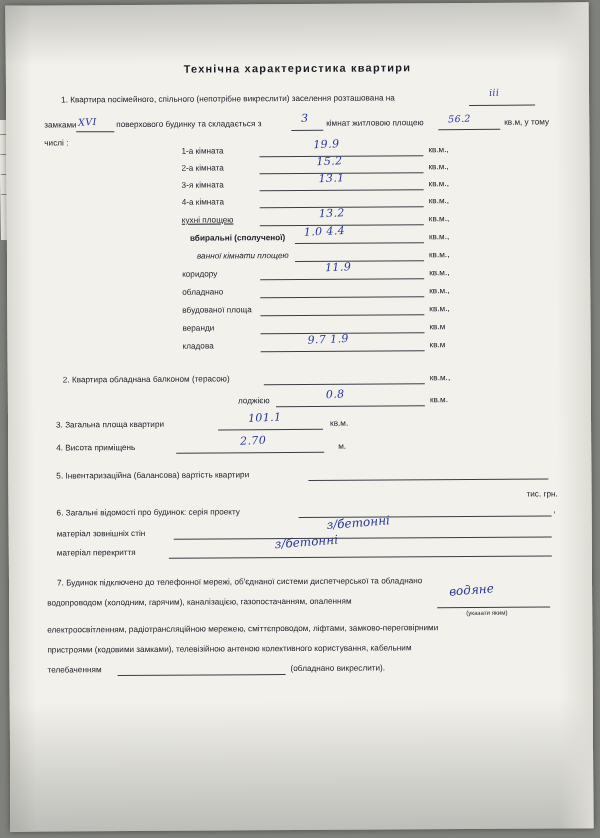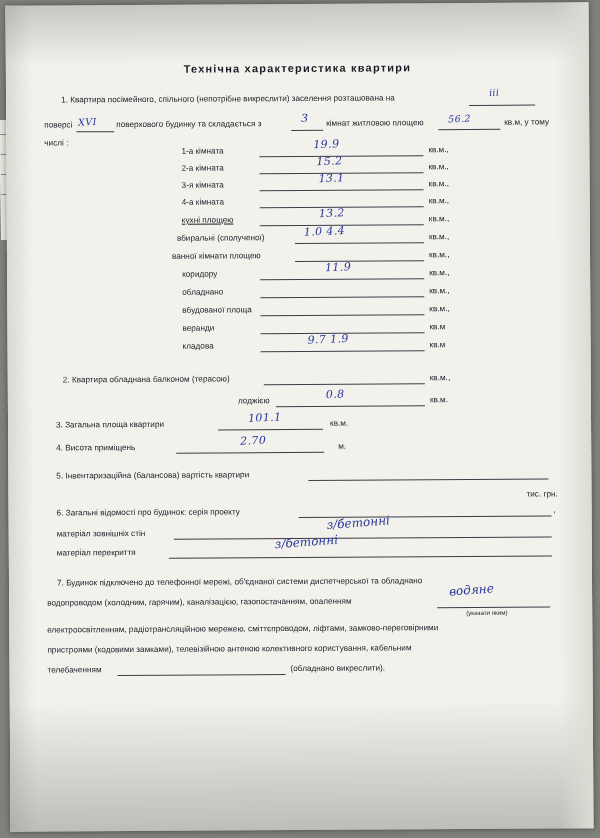--- a/index.html
+++ b/index.html
@@ -140,21 +140,21 @@
 
   <div id="sheet">
     <div id="content">
 
       <div class="title">Технічна  характеристика  квартири</div>
 
       <div class="ln" style="left:55px; top:90px;">1. Квартира посімейного, спільного (непотрібне викреслити) заселення розташована на</div>
       <div class="rule" style="left:463px; top:102px; width:66px;"></div>
       <div class="hw s" style="left:483px; top:84px;">ііі</div>
 
-      <div class="ln" style="left:38px; top:115px;">поверсі</div>
+      <div class="ln" style="left:38px; top:115px;">замками</div>
       <div class="rule" style="left:70px; top:126px; width:38px;"></div>
       <div class="hw s" style="left:72px; top:111px;">XVI</div>
       <div class="ln" style="left:110px; top:115px;">поверхового будинку та складається з</div>
       <div class="rule" style="left:285px; top:126px; width:32px;"></div>
       <div class="hw" style="left:295px; top:108px;">3</div>
       <div class="ln" style="left:320px; top:115px;">кімнат житловою площею</div>
       <div class="rule" style="left:432px; top:126px; width:62px;"></div>
       <div class="hw s" style="left:442px; top:110px;">56.2</div>
       <div class="ln" style="left:498px; top:115px;">кв.м, у тому</div>
 
@@ -178,26 +178,26 @@
       <div class="lbl" style="left:175px; top:193px;">4-а кімната</div>
       <div class="rule" style="left:253px; top:203px; width:164px;"></div>
       <div class="hw" style="left:312px; top:185px;"></div>
       <div class="lbl" style="left:422px; top:193px;">кв.м.,</div>
 
       <div class="lbl" style="left:175px; top:211px;text-decoration:underline;">кухні площею</div>
       <div class="rule" style="left:253px; top:221px; width:164px;"></div>
       <div class="hw" style="left:312px; top:203px;">13.2</div>
       <div class="lbl" style="left:422px; top:211px;">кв.м.,</div>
 
-      <div class="lbl" style="left:170px; top:229px;">вбиральні (сполученої)</div>
+      <div class="lbl" style="left:183px; top:229px;font-weight:bold;">вбиральні (сполученої)</div>
       <div class="rule" style="left:288px; top:239px; width:129px;"></div>
       <div class="hw" style="left:297px; top:221px;">1.0   4.4</div>
       <div class="lbl" style="left:422px; top:229px;">кв.м.,</div>
 
-      <div class="lbl" style="left:165px; top:247px;">ванної кімнати площею</div>
+      <div class="lbl" style="left:190px; top:247px;font-style:italic;">ванної кімнати площею</div>
       <div class="rule" style="left:288px; top:257px; width:129px;"></div>
       <div class="hw" style="left:312px; top:239px;"></div>
       <div class="lbl" style="left:422px; top:247px;">кв.м.,</div>
 
       <div class="lbl" style="left:175px; top:265px;">коридору</div>
       <div class="rule" style="left:253px; top:275px; width:164px;"></div>
       <div class="hw" style="left:318px; top:257px;">11.9</div>
       <div class="lbl" style="left:422px; top:265px;">кв.м.,</div>
 
       <div class="lbl" style="left:175px; top:283px;">обладнано</div>

